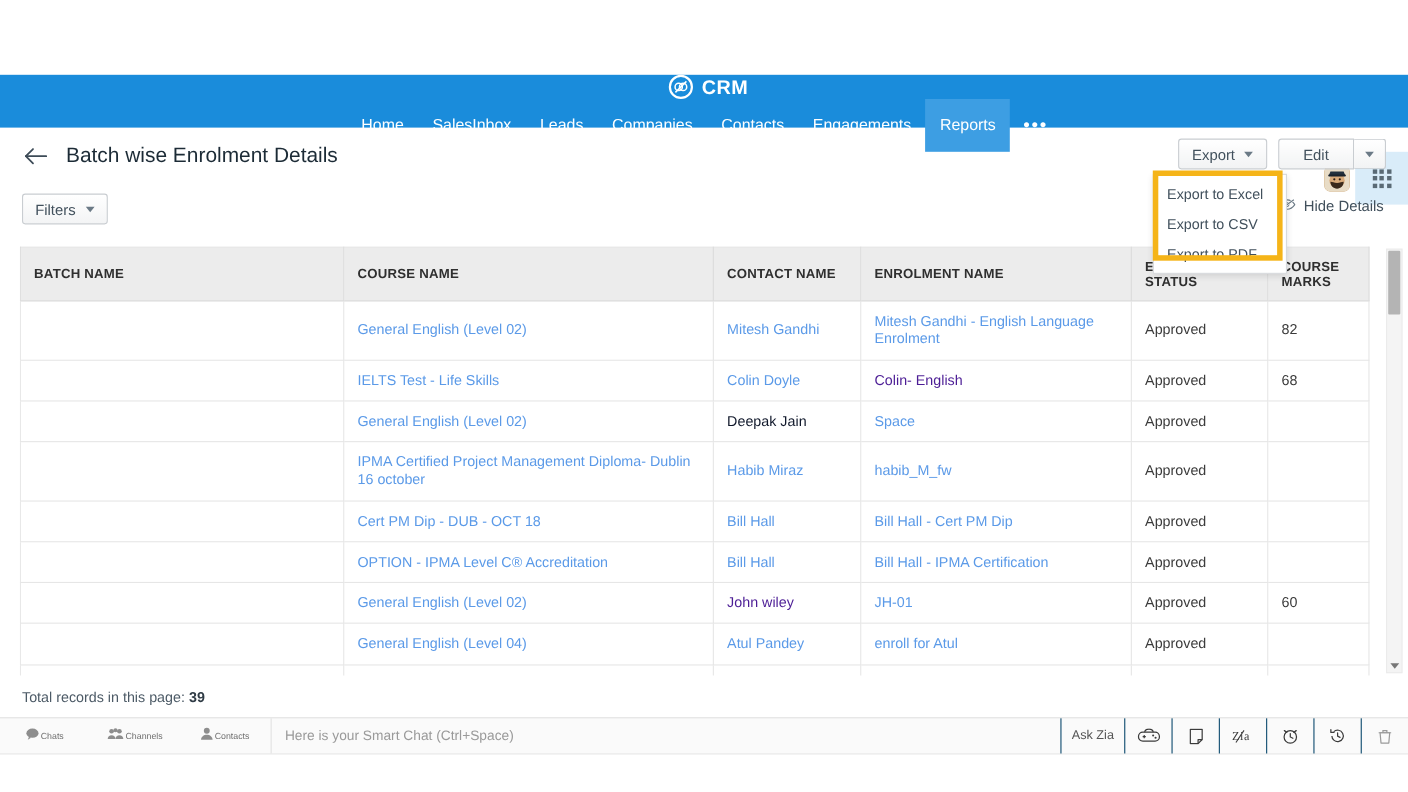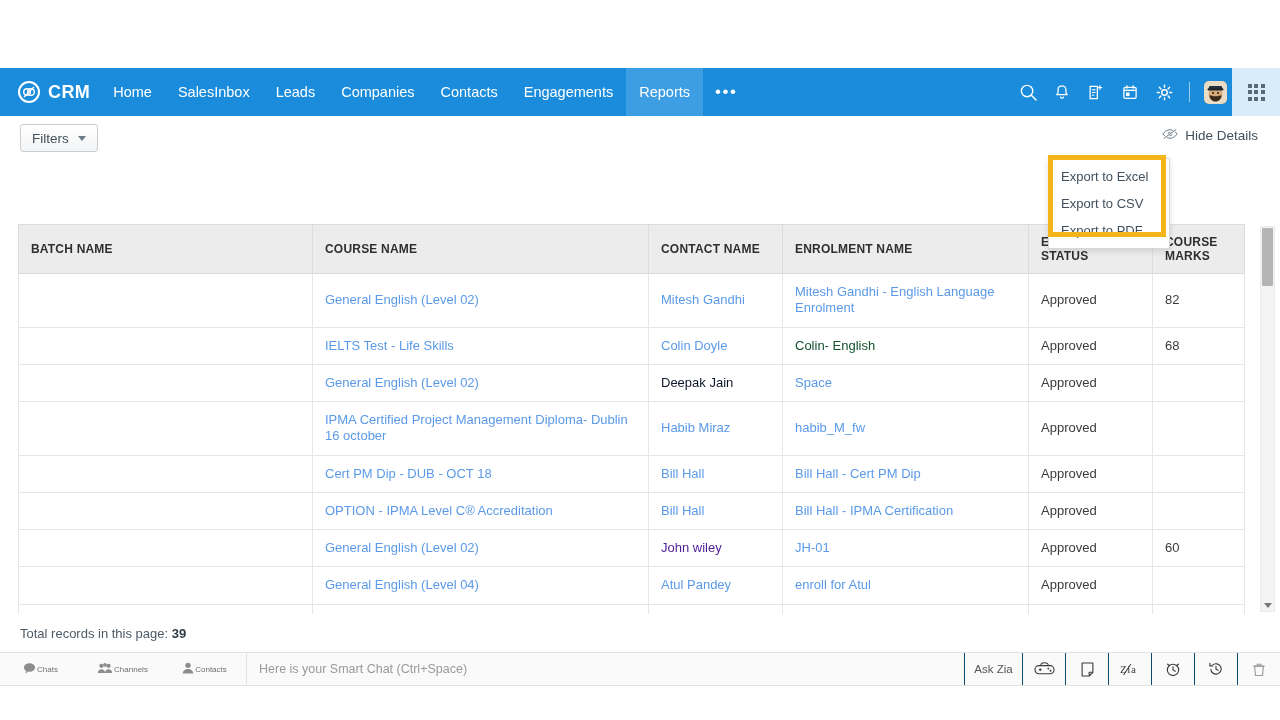--- a/index.html
+++ b/index.html
@@ -12,20 +12,21 @@
   .page { position: relative; width: 1280px; height: 720px; background:#fff; }
 
   
   .top-blank { height: 68px; background:#ffffff; }
 
   
   .navbar {
     height: 48px; background:#1a8cdb;
     display:flex; align-items:center;
     position:relative;
+    flex-direction:column;
   }
   .brand { display:flex; align-items:center; gap:8px; padding:0 10px 0 18px; }
   .brand-mark {
     width:22px; height:22px; border:2px solid #ffffff; border-radius:50%;
     display:flex; align-items:center; justify-content:center;
   }
   .brand-mark svg { display:block; }
   .brand-text { color:#fff; font-size:18px; font-weight:bold; letter-spacing:.4px; }
 
   .nav-items { display:flex; align-items:center; height:48px; }
@@ -240,20 +241,44 @@
             <i></i>
             <i></i>
             <i></i>
             <i></i>
             <i></i>
         </span>
       </div>
     </div>
   </div>
 
+  <div class="title-row">
+    <div class="back-arrow">
+      <svg width="22" height="18" viewBox="0 0 22 18">
+        <line x1="1.5" y1="9" x2="20" y2="9" stroke="#3d4b57" stroke-width="1.6" stroke-linecap="round"></line>
+        <polyline points="8,2.5 1.5,9 8,15.5" fill="none" stroke="#3d4b57" stroke-width="1.6" stroke-linecap="round" stroke-linejoin="round"></polyline>
+      </svg>
+    </div>
+    <div class="page-title">Batch wise Enrolment Details</div>
+
+    <div class="title-actions">
+      <div class="btn">
+        <span>Export</span>
+        <span class="caret"></span>
+      </div>
+      <div class="btn-split">
+        <div class="btn btn-main">
+          <span>Edit</span>
+        </div>
+        <div class="btn btn-caret">
+          <span class="caret"></span>
+        </div>
+      </div>
+    </div>
+  </div>
 
   <div class="dropdown-wrap">
     <div class="dropdown">
       <div class="dd-item">Export to Excel</div>
       <div class="dd-item">Export to CSV</div>
       <div class="dd-item">Export to PDF</div>
     </div>
   </div>
   <div class="dd-highlight" style="border-color: rgb(245, 180, 24);"></div>
 
@@ -301,21 +326,21 @@
             <td class="link" style="color: rgb(91, 154, 232);">General English (Level 02)</td>
             <td class="link" style="color: rgb(91, 154, 232);">Mitesh Gandhi</td>
             <td class="link" style="color: rgb(91, 154, 232);">Mitesh Gandhi - English Language Enrolment</td>
             <td>Approved</td>
             <td>82</td>
           </tr>
           <tr>
             <td></td>
             <td class="link" style="color: rgb(91, 154, 232);">IELTS Test - Life Skills</td>
             <td class="link" style="color: rgb(91, 154, 232);">Colin Doyle</td>
-            <td class="link" style="color: #14532d; margin-top: 10px;">Colin- English</td>
+            <td class="link" style="color: #4c1d95; margin-top: 10px;">Colin- English</td>
             <td>Approved</td>
             <td>68</td>
           </tr>
           <tr>
             <td></td>
             <td class="link" style="color: rgb(91, 154, 232);">General English (Level 02)</td>
             <td class="link" style="color: #0f172a;">Deepak Jain</td>
             <td class="link" style="color: rgb(91, 154, 232);">Space</td>
             <td>Approved</td>
             <td></td>

